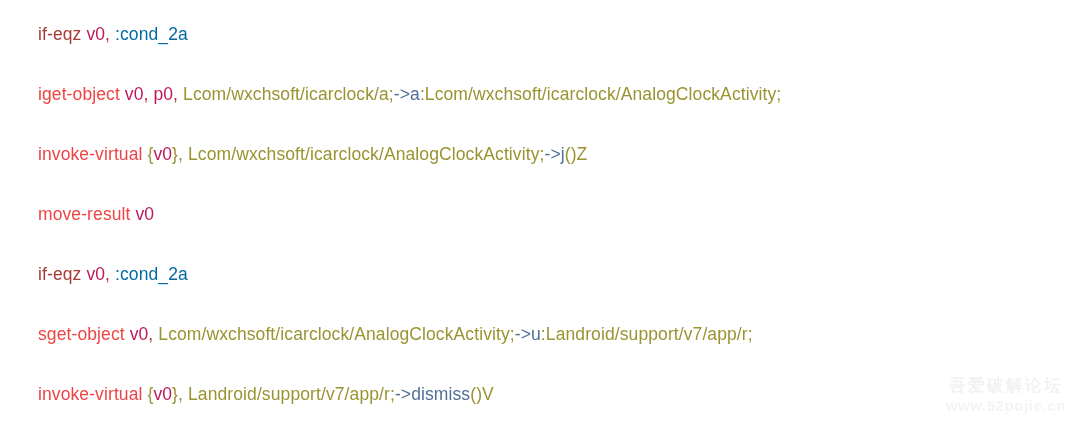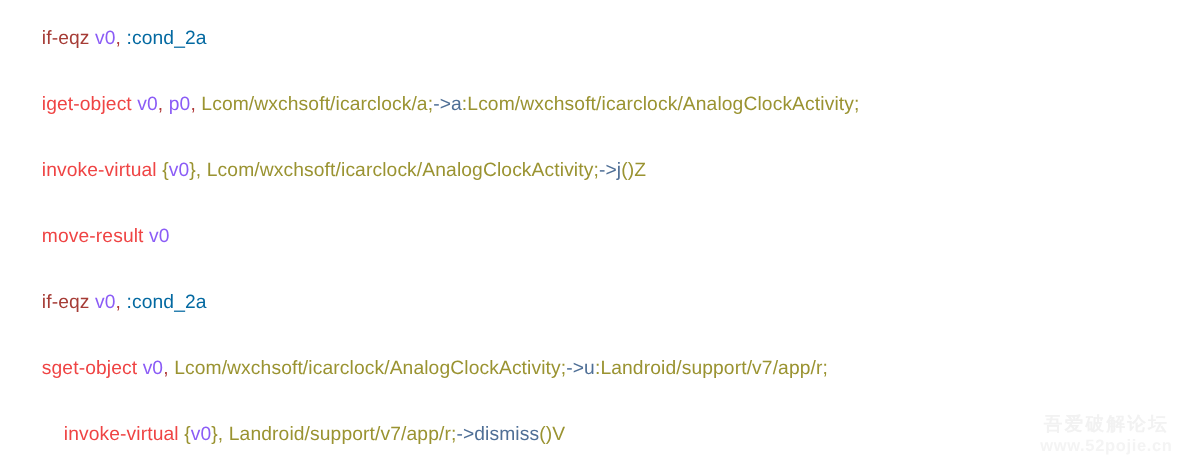--- a/index.html
+++ b/index.html
@@ -35,26 +35,26 @@
     letter-spacing: 0.1px;
     -webkit-font-smoothing: antialiased;
   }
 
   .code-line:nth-child(1) { top: 19px; }
   .code-line:nth-child(2) { top: 79px; }
   .code-line:nth-child(3) { top: 139px; }
   .code-line:nth-child(4) { top: 199px; }
   .code-line:nth-child(5) { top: 259px; }
   .code-line:nth-child(6) { top: 319px; }
-  .code-line:nth-child(7) { top: 379px; margin-left: 20px; }
+  .code-line:nth-child(7) { top: 379px; }
 
   
   .tok-mnemonic-branch { color: #a63c36; margin-top: 31px; }
   .tok-mnemonic        { color: #ef4444; }
-  .tok-register        { color: #8b5cf6; }
+  .tok-register        { color: #be185d; }
   .tok-punct-red       { color: #b03a3a; }
   .tok-label           { color: #0369a1; }
   .tok-type            { color: #9a9331; text-align: right; }
   .tok-member          { color: #4f6f96; }
   .tok-punct-type      { color: #9a9331; }
   .tok-space           { white-space: pre; }
 
   #watermark {
     position: absolute;
     right: 14px;

